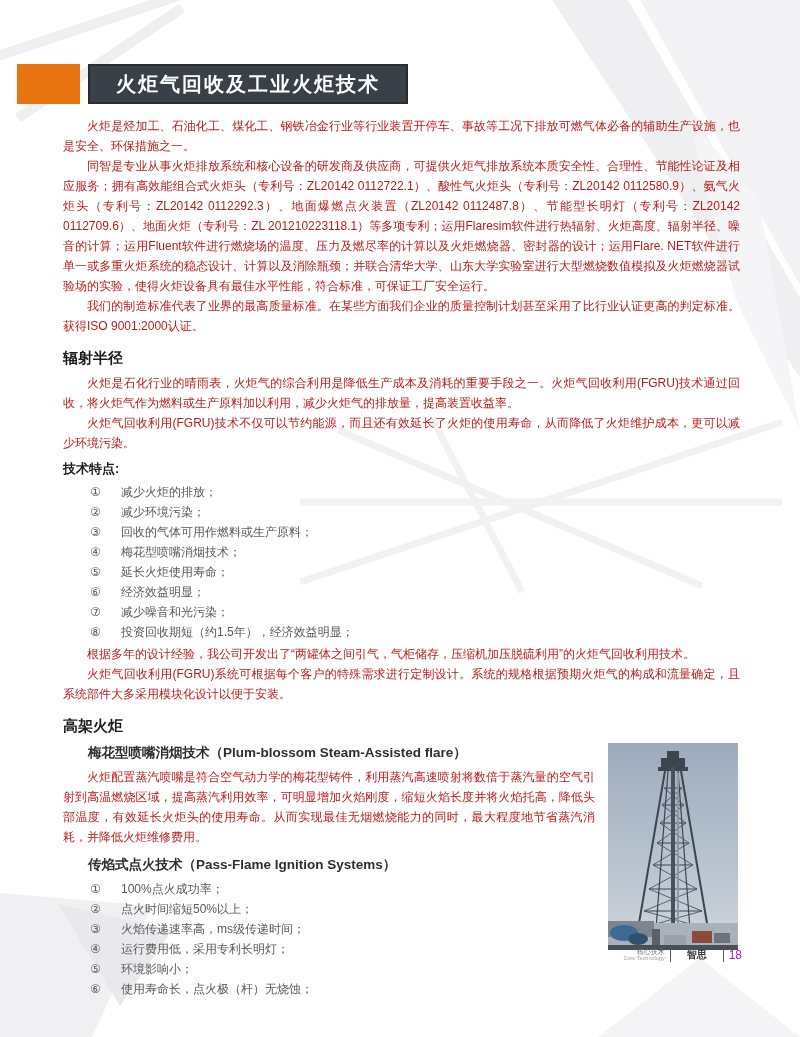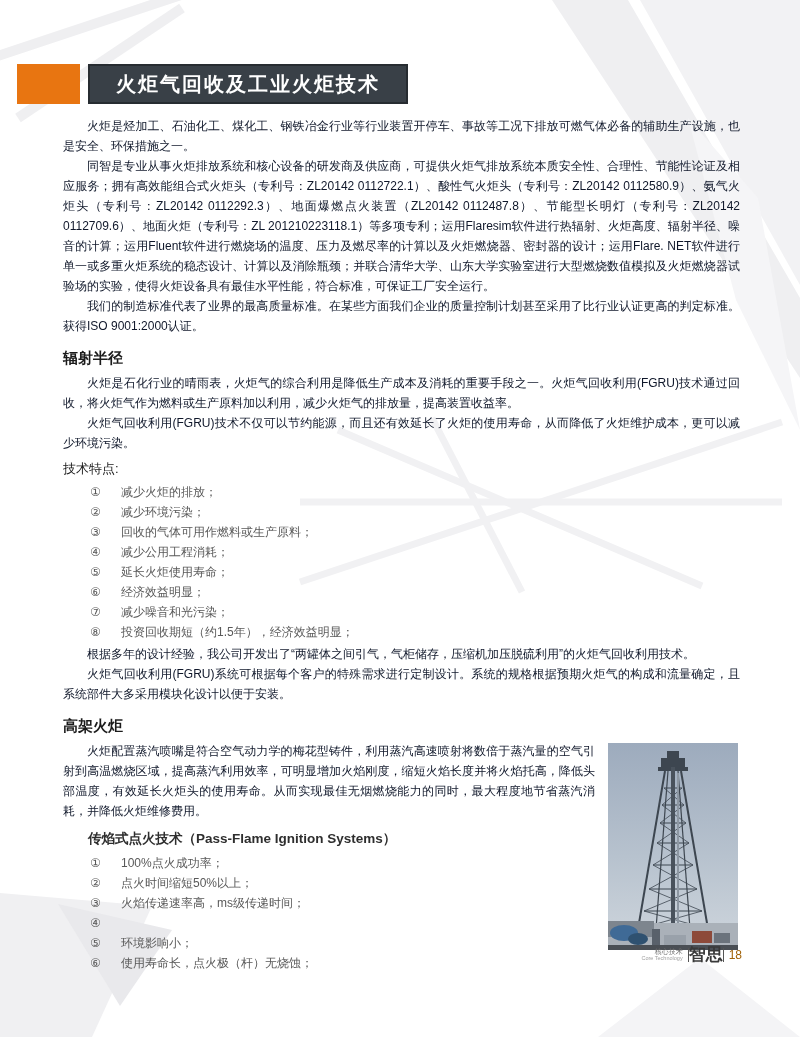--- a/index.html
+++ b/index.html
@@ -11,42 +11,42 @@
   .content{position:relative;z-index:1;padding:64px 60px 0 63px;box-sizing:border-box;}
 
   .header-row{display:flex;align-items:stretch;height:40px;margin-left:-46px;margin-bottom:12px;}
   .orange-block{width:63px;background:#e87511;}
   .title-bar{
     margin-left:8px;background:#394047;border:2px solid #272c31;color:#ffffff;
     display:flex;align-items:center;justify-content:center;
     font-size:20px;font-weight:bold;letter-spacing:2px;padding:8px 26px;box-sizing:border-box;
   }
 
-  p.body{font-size:12px;line-height:20px;color:#0f172a;text-align:justify;margin:0;text-indent:2em;}
+  p.body{font-size:12px;line-height:20px;color:#b91c1c;text-align:justify;margin:0;text-indent:2em;}
   h2.section{font-size:15px;line-height:18px;font-weight:bold;color:#1b1b1b;margin:13px 0 6px;}
-  .features-heading{font-size:13px;line-height:16px;font-weight:normal;color:#1b1b1b;margin:8px 0 5px;}
+  .features-heading{font-size:13px;line-height:16px;font-weight:bold;color:#1b1b1b;margin:8px 0 5px;}
   h3.sub{font-size:13.5px;line-height:17px;font-weight:bold;color:#2e2e2e;margin:9px 0 6px;padding-left:25px;}
 
   .feature-list{margin:0 0 2px 0;}
   .feature-item{display:flex;font-size:12px;line-height:20px;color:#595959;padding-left:27px;}
   .feature-item .marker{width:31px;flex:0 0 31px;color:#595959;}
 
   .photo{
     float:right;width:130px;height:207px;margin:2px 2px 8px 13px;display:block;
   }
 
   .footer{
     position:absolute;right:58px;top:948px;z-index:2;
     display:flex;align-items:center;gap:5px;
   }
   .footer-labels{text-align:right;line-height:1;}
   .footer-cn{font-size:7px;color:#6f6f6f;display:block;}
   .footer-en{font-size:5.5px;color:#a0a0a0;display:block;margin-top:1px;}
-  .footer-brand{font-size:17px;font-weight:bold;color:#3a3a3a;border-left:1.5px solid #555;border-right:1.5px solid #555;padding:0 0;line-height:14px;}
-  .footer-page{font-size:12px;color:#a16207;text-align:right;}
+  .footer-brand{font-size:10px;font-weight:bold;color:#3a3a3a;border-left:1.5px solid #555;border-right:1.5px solid #555;padding:0 16px;line-height:14px;}
+  .footer-page{font-size:12px;color:#a21caf;text-align:right;}
   .clearfix::after{content:"";display:block;clear:both;}
 </style>
 </head>
 <body>
 
 <svg class="bg-svg" width="800" height="1037" viewBox="0 0 800 1037" aria-hidden="true">
   <polygon points="640,0 800,0 800,285" fill="#f2f2f4"></polygon>
   <polygon points="552,0 628,0 800,298 800,378" fill="#efeff1"></polygon>
   <polygon points="688,118 758,198 800,430 736,300" fill="#f5f5f7"></polygon>
   <g stroke="#efeff1" stroke-width="10" fill="none">
@@ -88,21 +88,21 @@
     <div class="feature-item">
         <span class="marker">②</span>
         <span>减少环境污染；</span>
       </div>
     <div class="feature-item">
         <span class="marker">③</span>
         <span>回收的气体可用作燃料或生产原料；</span>
       </div>
     <div class="feature-item">
         <span class="marker">④</span>
-        <span>减少公用工程消耗；</span>
+        <span>梅花型喷嘴消烟技术；</span>
       </div>
     <div class="feature-item">
         <span class="marker">⑤</span>
         <span>延长火炬使用寿命；</span>
       </div>
     <div class="feature-item">
         <span class="marker">⑥</span>
         <span>经济效益明显；</span>
       </div>
     <div class="feature-item">
@@ -151,38 +151,40 @@
         <ellipse cx="16" cy="190" rx="14" ry="8" fill="#3f6a96"></ellipse>
         <ellipse cx="30" cy="196" rx="10" ry="6" fill="#2f5170"></ellipse>
         <rect x="44" y="186" width="8" height="18" fill="#59616b"></rect>
         <rect x="84" y="188" width="20" height="12" fill="#8d4a3a"></rect>
         <rect x="106" y="190" width="16" height="10" fill="#6b737c"></rect>
         <rect x="56" y="192" width="22" height="12" fill="#99a1aa"></rect>
         <rect x="0" y="202" width="130" height="5" fill="#4a4f55"></rect>
       </g>
     </svg>
 
+    <h3 class="sub">梅花型喷嘴消烟技术（Plum-blossom Steam-Assisted flare）</h3>
     <p class="body">火炬配置蒸汽喷嘴是符合空气动力学的梅花型铸件，利用蒸汽高速喷射将数倍于蒸汽量的空气引射到高温燃烧区域，提高蒸汽利用效率，可明显增加火焰刚度，缩短火焰长度并将火焰托高，降低头部温度，有效延长火炬头的使用寿命。从而实现最佳无烟燃烧能力的同时，最大程度地节省蒸汽消耗，并降低火炬维修费用。</p>
 
     <h3 class="sub">传焰式点火技术（Pass-Flame Ignition Systems）</h3>
     <div class="feature-list">
       <div class="feature-item">
           <span class="marker">①</span>
           <span>100%点火成功率；</span>
         </div>
       <div class="feature-item">
           <span class="marker">②</span>
           <span>点火时间缩短50%以上；</span>
         </div>
       <div class="feature-item">
           <span class="marker">③</span>
           <span>火焰传递速率高，ms级传递时间；</span>
         </div>
       <div class="feature-item">
           <span class="marker">④</span>
+          <span>运行费用低，采用专利长明灯；</span>
         </div>
       <div class="feature-item">
           <span class="marker">⑤</span>
           <span>环境影响小；</span>
         </div>
       <div class="feature-item">
           <span class="marker">⑥</span>
           <span>使用寿命长，点火极（杆）无烧蚀；</span>
         </div>
     </div>

